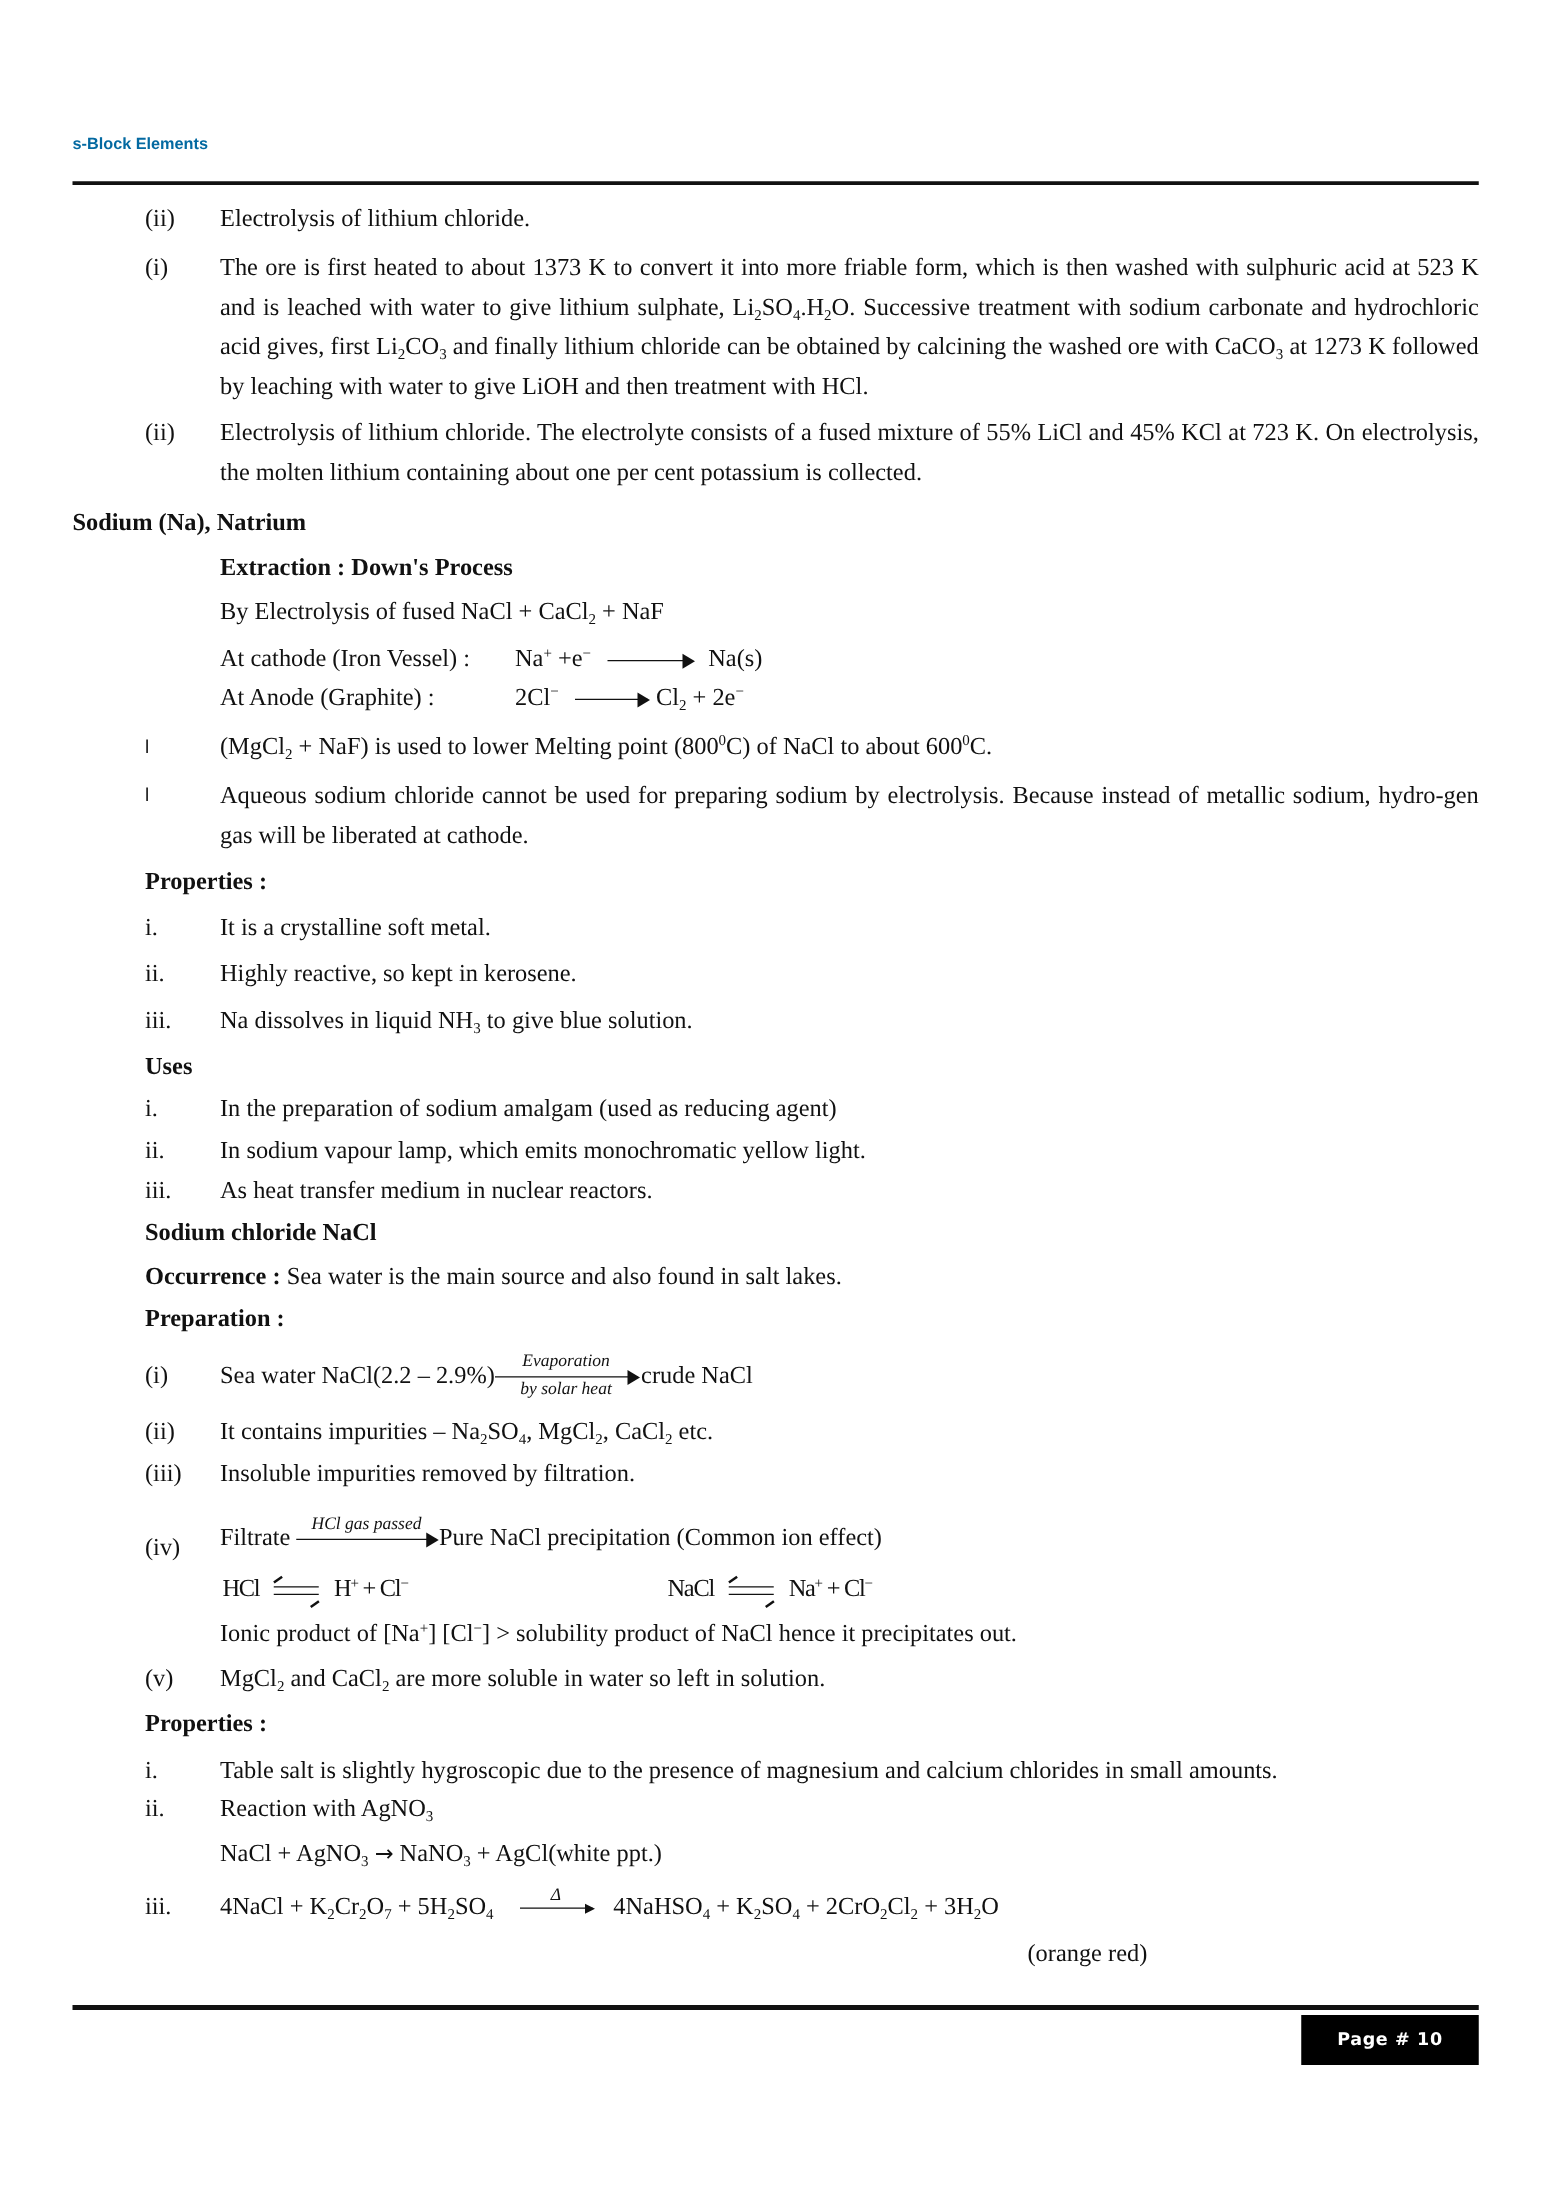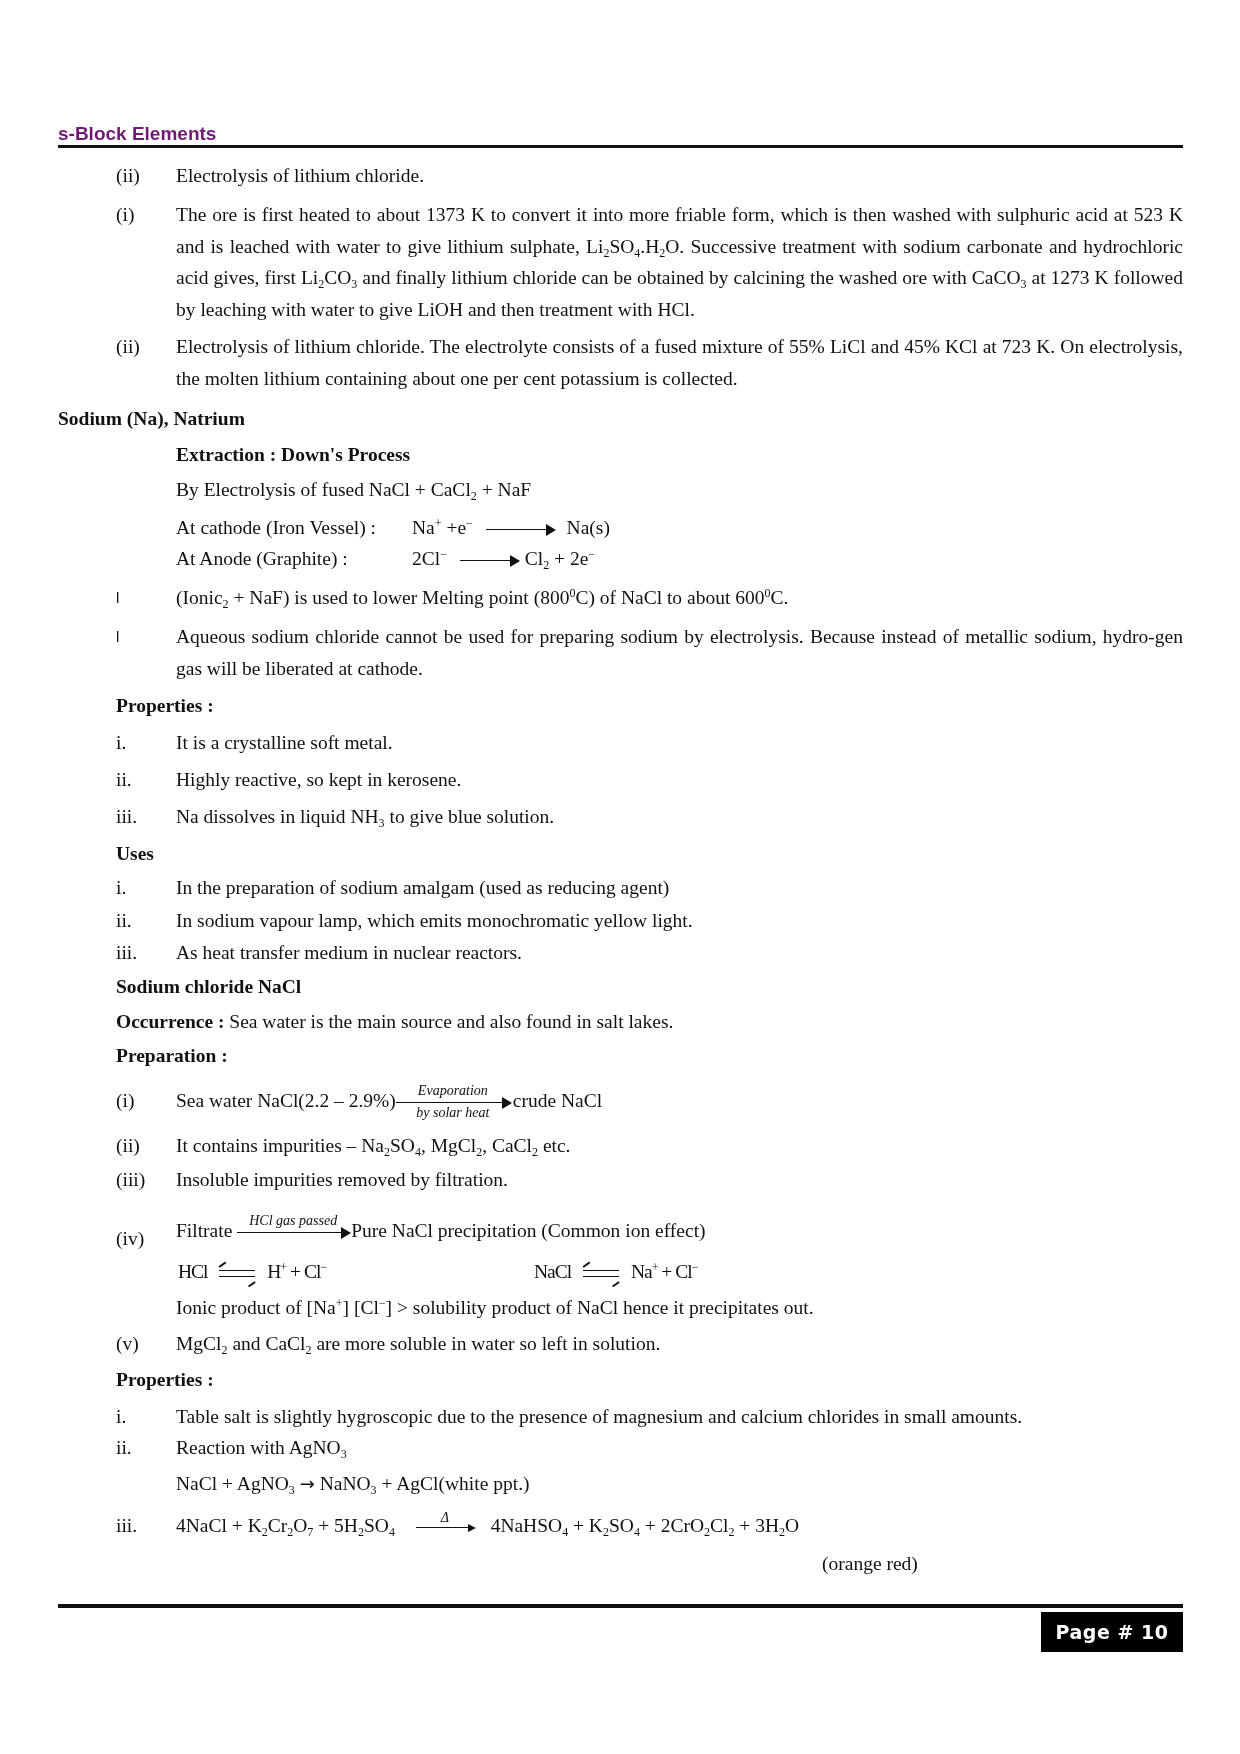--- a/index.html
+++ b/index.html
@@ -1,20 +1,20 @@
 <!DOCTYPE html>
 <html><head>
 <meta charset="utf-8">
 <style>
   html, body { margin: 0; padding: 0; background: #ffffff; }
   body { width: 1240px; height: 1754px; position: relative; overflow: hidden; color: #111; font-family: "Liberation Serif", serif; }
-  .header-title { position: absolute; left: 58px; top: 123px; font-family: "Liberation Sans", sans-serif; font-weight: bold; font-size: 19px; color: #701a75; }
+  .header-title { position: absolute; left: 58px; top: 107px; font-family: "Liberation Sans", sans-serif; font-weight: bold; font-size: 13px; color: #0369a1; }
   .rule-top { position: absolute; left: 58px; top: 145px; width: 1125px; height: 3px; background: #111; }
   .rule-bottom { position: absolute; left: 58px; top: 1604px; width: 1125px; height: 4px; background: #111; }
-  .page-badge { position: absolute; left: 1041px; top: 1612px; width: 142px; height: 40px; background: #000; color: #fff; font-family: "DejaVu Sans", sans-serif; font-weight: bold; font-size: 19px; display: flex; align-items: center; justify-content: center; letter-spacing: 0.5px; }
+  .page-badge { position: absolute; left: 1041px; top: 1612px; width: 142px; height: 40px; background: #000; color: #fff; font-family: "DejaVu Sans", sans-serif; font-weight: bold; font-size: 14px; display: flex; align-items: center; justify-content: center; letter-spacing: 0.5px; }
   .line { position: absolute; font-size: 19.5px; line-height: 31px; white-space: nowrap; }
   .marker { position: absolute; font-size: 19.5px; line-height: 31px; }
   .para { position: absolute; left: 176px; width: 1007px; font-size: 19.5px; line-height: 31.5px; text-align: justify; }
   .bold { font-weight: bold; }
   sub { font-size: 12px; vertical-align: -4px; line-height: 0; }
   sup { font-size: 12px; vertical-align: 7px; line-height: 0; }
   .arrow { display: inline-block; position: relative; vertical-align: middle; font-style: italic; }
   .arrow-line { display: block; height: 1.5px; background: #111; }
   .arrow-head { position: absolute; right: -2px; top: -5px; width: 0; height: 0; border-top: 6px solid transparent; border-bottom: 6px solid transparent; border-left: 10px solid #111; }
   .arrow-label-top { position: absolute; left: 0; right: 0; top: -19px; text-align: center; font-size: 14px; line-height: 16px; }
@@ -54,21 +54,21 @@
 </div>
 
 <div class="line" style="left:176px; top:543px;">At Anode (Graphite) :</div>
 <div class="line" style="left:412px; top:543px;">
   <span><span>2Cl</span><sup>−</sup></span>
   <span class="arrow" style="width:58px; margin:0 2px 0 8px;"><span class="arrow-line"></span><span class="arrow-head"></span></span>
   <span><span>Cl</span><sub>2</sub><span> + 2e</span><sup>−</sup></span>
 </div>
 
 <div class="marker" style="left:116px; top:582px; font-family:'Liberation Sans',sans-serif; font-size:15px;">l</div>
-<div class="line" style="left:176px; top:582px;"><span>(Ionic</span><sub>2</sub><span> + NaF) is used to lower Melting point (800</span><sup>0</sup><span>C) of NaCl to about 600</span><sup>0</sup><span>C.</span></div>
+<div class="line" style="left:176px; top:582px;"><span>(MgCl</span><sub>2</sub><span> + NaF) is used to lower Melting point (800</span><sup>0</sup><span>C) of NaCl to about 600</span><sup>0</sup><span>C.</span></div>
 
 <div class="marker" style="left:116px; top:621px; font-family:'Liberation Sans',sans-serif; font-size:15px;">l</div>
 <div class="para" style="top:621px;"><span>Aqueous sodium chloride cannot be used for preparing sodium by electrolysis. Because instead of metallic sodium, hydro-gen gas will be liberated at cathode.</span></div>
 
 <div class="line bold" style="left:116px; top:690px;">Properties :</div>
 <div class="marker" style="left:116px; top:727px;">i.</div>
 <div class="line" style="left:176px; top:727px;"><span>It is a crystalline soft metal.</span></div>
 <div class="marker" style="left:116px; top:764px;">ii.</div>
 <div class="line" style="left:176px; top:764px;"><span>Highly reactive, so kept in kerosene.</span></div>
 <div class="marker" style="left:116px; top:801px;">iii.</div>

